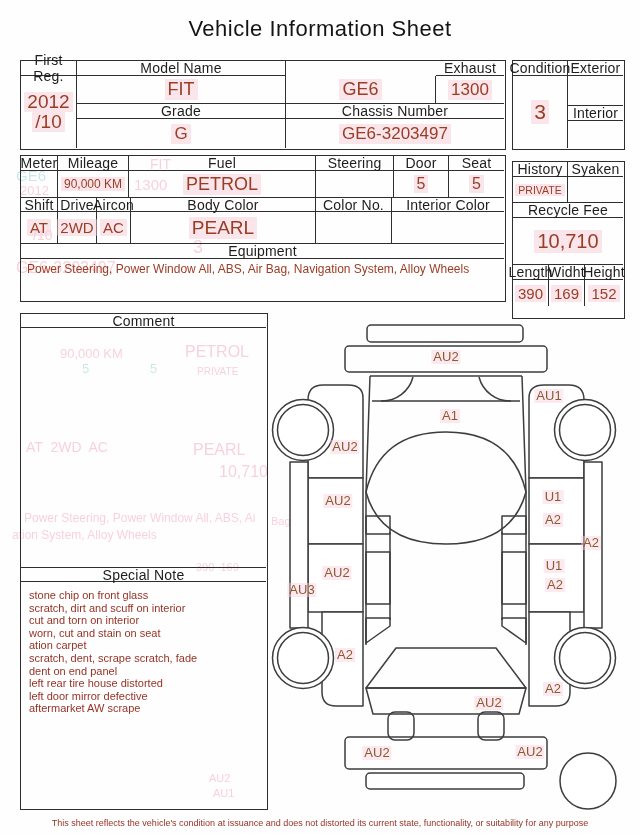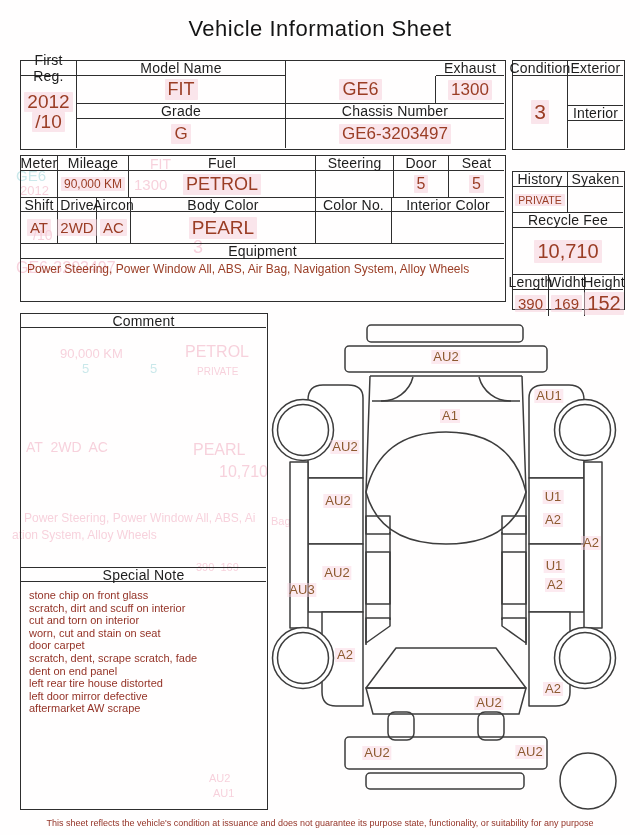--- a/index.html
+++ b/index.html
@@ -134,55 +134,55 @@
     </div>
     <div class="cell hd br bb" style="left:295px;top:42px;width:76px;height:14px">Color No.</div>
     <div class="cell vl br bb" style="left:295px;top:56px;width:76px;height:32px"></div>
     <div class="cell hd bb" style="left:371px;top:42px;width:112px;height:14px">Interior Color</div>
     <div class="cell vl bb" style="left:371px;top:56px;width:112px;height:32px"></div>
 
     <div class="cell hd bb" style="left:0;top:88px;width:483px;height:15px">Equipment</div>
     <div class="cell vl eq" style="left:0;top:103px;width:483px;height:41px">Power Steering, Power Window All, ABS, Air Bag, Navigation System, Alloy Wheels</div>
   </div>
 
-  <div class="tbl" style="left:512px;top:171px;width:113px;height:139px">
+  <div class="tbl" style="left:512px;top:161px;width:113px;height:158px">
     <div class="cell hd br bb" style="left:0;top:0;width:55px;height:15px">History</div>
     <div class="cell vl br bb" style="left:0;top:15px;width:55px;height:26px;font-size:10.5px">
       <span class="hl">PRIVATE</span>
     </div>
     <div class="cell hd bb" style="left:55px;top:0;width:55px;height:15px">Syaken</div>
     <div class="cell vl bb" style="left:55px;top:15px;width:55px;height:26px"></div>
     <div class="cell hd bb" style="left:0;top:41px;width:110px;height:15px">Recycle Fee</div>
     <div class="cell vl bb" style="left:0;top:56px;width:110px;height:47px;font-size:20px">
       <span class="hl">10,710</span>
     </div>
     <div class="cell hd br bb" style="left:0;top:103px;width:36px;height:15px">Length</div>
     <div class="cell vl br" style="left:0;top:118px;width:36px;height:26px;font-size:15px">
       <span class="hl">390</span>
     </div>
     <div class="cell hd br bb" style="left:36px;top:103px;width:36px;height:15px">Widht</div>
     <div class="cell vl br" style="left:36px;top:118px;width:36px;height:26px;font-size:15px">
       <span class="hl">169</span>
     </div>
     <div class="cell hd bb" style="left:72px;top:103px;width:38px;height:15px">Height</div>
-    <div class="cell vl" style="left:72px;top:118px;width:38px;height:26px;font-size:20px">
+    <div class="cell vl" style="left:72px;top:118px;width:38px;height:26px;font-size:15px">
       <span class="hl">152</span>
     </div>
   </div>
 
   <div class="tbl" style="left:20px;top:313px;width:248px;height:497px">
     <div class="cell hd bb" style="left:0;top:0;width:245px;height:14px">Comment</div>
     <div class="cell" style="left:0;top:14px;width:245px;height:239px"></div>
     <div class="cell hd bb" style="left:0;top:253px;width:245px;height:15px;border-top:1.1px solid #2e2e2e">Special Note</div>
     <div style="position:absolute;left:0;top:268px;width:245px;height:226px;box-sizing:border-box;padding:7px 8px">
       <div class="note-line">stone chip on front glass</div>
       <div class="note-line">scratch, dirt and scuff on interior</div>
       <div class="note-line">cut and torn on interior</div>
       <div class="note-line">worn, cut and stain on seat</div>
-      <div class="note-line">door carpet</div>
+      <div class="note-line">ation carpet</div>
       <div class="note-line">scratch, dent, scrape scratch, fade</div>
       <div class="note-line">dent on end panel</div>
       <div class="note-line">left rear tire house distorted</div>
       <div class="note-line">left door mirror defective</div>
       <div class="note-line">aftermarket AW scrape</div>
     </div>
   </div>
 
   <svg class="diagram" width="372" height="500" viewBox="268 315 372 500" fill="none" stroke="#3d3d3d" stroke-width="1.5" stroke-linejoin="round">
 
@@ -242,14 +242,14 @@
   <span class="dlab" style="left:337px;top:573px">AU2</span>
   <span class="dlab" style="left:302px;top:590px">AU3</span>
   <span class="dlab" style="left:554px;top:566px">U1</span>
   <span class="dlab" style="left:555px;top:585px">A2</span>
   <span class="dlab" style="left:345px;top:655px">A2</span>
   <span class="dlab" style="left:553px;top:689px">A2</span>
   <span class="dlab" style="left:489px;top:703px">AU2</span>
   <span class="dlab" style="left:377px;top:753px">AU2</span>
   <span class="dlab" style="left:530px;top:752px">AU2</span>
 
-  <div class="footer">This sheet reflects the vehicle's condition at issuance and does not guarantee its purpose state, functionality, or suitability for any purpose</div>
+  <div class="footer">This sheet reflects the vehicle's condition at issuance and does not distorted its current state, functionality, or suitability for any purpose</div>
 </div>
 
 </body></html>

